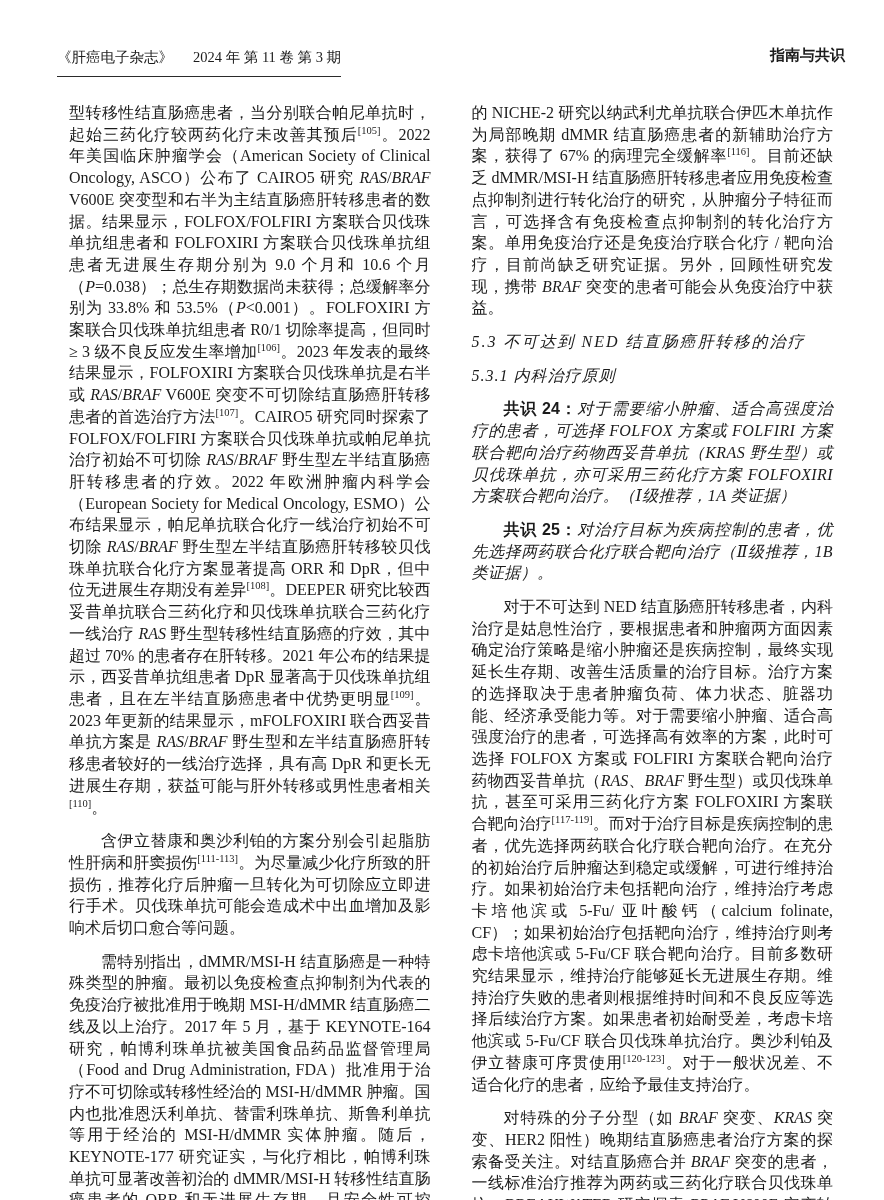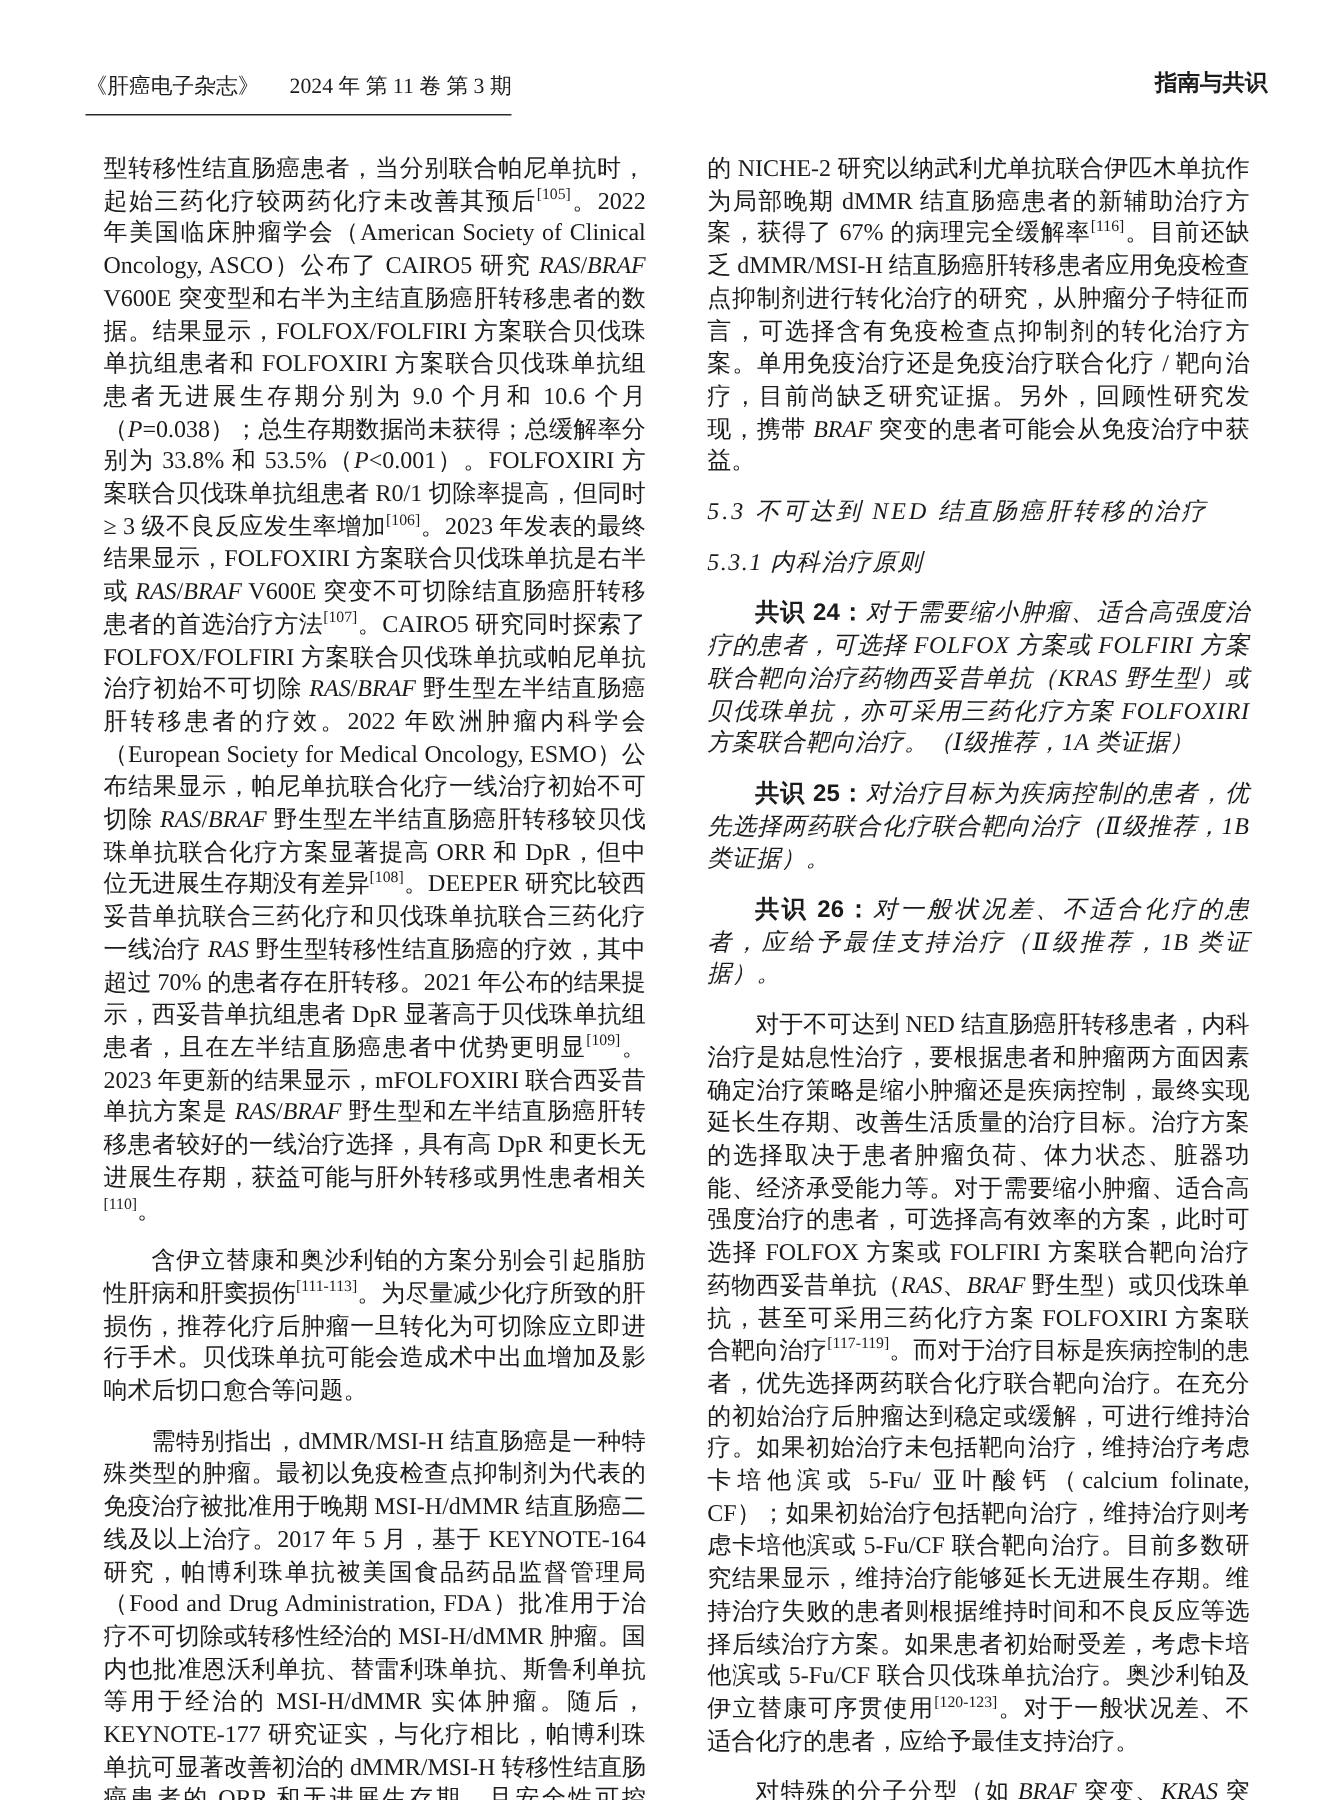--- a/index.html
+++ b/index.html
@@ -85,18 +85,17 @@
         <p class="para">型转移性结直肠癌患者，当分别联合帕尼单抗时，起始三药化疗较两药化疗未改善其预后<sup>[105]</sup>。2022 年美国临床肿瘤学会（American Society of Clinical Oncology, ASCO）公布了 CAIRO5 研究 <i>RAS</i>/<i>BRAF</i> V600E 突变型和右半为主结直肠癌肝转移患者的数据。结果显示，FOLFOX/FOLFIRI 方案联合贝伐珠单抗组患者和 FOLFOXIRI 方案联合贝伐珠单抗组患者无进展生存期分别为 9.0 个月和 10.6 个月（<i>P</i>=0.038）；总生存期数据尚未获得；总缓解率分别为 33.8% 和 53.5%（<i>P</i>&lt;0.001）。FOLFOXIRI 方案联合贝伐珠单抗组患者 R0/1 切除率提高，但同时≥ 3 级不良反应发生率增加<sup>[106]</sup>。2023 年发表的最终结果显示，FOLFOXIRI 方案联合贝伐珠单抗是右半或 <i>RAS</i>/<i>BRAF</i> V600E 突变不可切除结直肠癌肝转移患者的首选治疗方法<sup>[107]</sup>。CAIRO5 研究同时探索了 FOLFOX/FOLFIRI 方案联合贝伐珠单抗或帕尼单抗治疗初始不可切除 <i>RAS</i>/<i>BRAF</i> 野生型左半结直肠癌肝转移患者的疗效。2022 年欧洲肿瘤内科学会（European Society for Medical Oncology, ESMO）公布结果显示，帕尼单抗联合化疗一线治疗初始不可切除 <i>RAS</i>/<i>BRAF</i> 野生型左半结直肠癌肝转移较贝伐珠单抗联合化疗方案显著提高 ORR 和 DpR，但中位无进展生存期没有差异<sup>[108]</sup>。DEEPER 研究比较西妥昔单抗联合三药化疗和贝伐珠单抗联合三药化疗一线治疗 <i>RAS</i> 野生型转移性结直肠癌的疗效，其中超过 70% 的患者存在肝转移。2021 年公布的结果提示，西妥昔单抗组患者 DpR 显著高于贝伐珠单抗组患者，且在左半结直肠癌患者中优势更明显<sup>[109]</sup>。2023 年更新的结果显示，mFOLFOXIRI 联合西妥昔单抗方案是 <i>RAS</i>/<i>BRAF</i> 野生型和左半结直肠癌肝转移患者较好的一线治疗选择，具有高 DpR 和更长无进展生存期，获益可能与肝外转移或男性患者相关<sup>[110]</sup>。</p>
         <p class="para indent">含伊立替康和奥沙利铂的方案分别会引起脂肪性肝病和肝窦损伤<sup>[111-113]</sup>。为尽量减少化疗所致的肝损伤，推荐化疗后肿瘤一旦转化为可切除应立即进行手术。贝伐珠单抗可能会造成术中出血增加及影响术后切口愈合等问题。</p>
         <p class="para indent">需特别指出，dMMR/MSI-H 结直肠癌是一种特殊类型的肿瘤。最初以免疫检查点抑制剂为代表的免疫治疗被批准用于晚期 MSI-H/dMMR 结直肠癌二线及以上治疗。2017 年 5 月，基于 KEYNOTE-164 研究，帕博利珠单抗被美国食品药品监督管理局（Food and Drug Administration, FDA）批准用于治疗不可切除或转移性经治的 MSI-H/dMMR 肿瘤。国内也批准恩沃利单抗、替雷利珠单抗、斯鲁利单抗等用于经治的 MSI-H/dMMR 实体肿瘤。随后，KEYNOTE-177 研究证实，与化疗相比，帕博利珠单抗可显著改善初治的 dMMR/MSI-H 转移性结直肠癌患者的 ORR 和无进展生存期，且安全性可控<sup>[114]</sup>。2020 年，美国 FDA 批准帕博利珠单抗单药用于一线治疗不可切除的或转移性 dMMR/MSI-H 结直肠癌患者。NICHE 研究探索了纳武利尤单抗联合伊匹木单抗在Ⅰ～Ⅲ期结直肠癌作为新辅助治疗的疗效<sup>[115]</sup>。结果显示，dMMR 肿瘤患者 100% 获得病理缓解，60% 达病理完全缓解；错配修复蛋白完整（mismatch repair proficient, pMMR）患者中 4 例（27%）表现出病理反应，安全性可接受。2022 年 ESMO 公布</p>
       </section>
     <section class="col" id="col-right">
         <p class="para">的 NICHE-2 研究以纳武利尤单抗联合伊匹木单抗作为局部晚期 dMMR 结直肠癌患者的新辅助治疗方案，获得了 67% 的病理完全缓解率<sup>[116]</sup>。目前还缺乏 dMMR/MSI-H 结直肠癌肝转移患者应用免疫检查点抑制剂进行转化治疗的研究，从肿瘤分子特征而言，可选择含有免疫检查点抑制剂的转化治疗方案。单用免疫治疗还是免疫治疗联合化疗 / 靶向治疗，目前尚缺乏研究证据。另外，回顾性研究发现，携带 <i>BRAF</i> 突变的患者可能会从免疫治疗中获益。</p>
         <h2 class="kai h2">5.3 不可达到 NED 结直肠癌肝转移的治疗</h2>
         <h3 class="kai h3">5.3.1 内科治疗原则</h3>
         <p class="para consensus"><b class="consensus-label">共识 24：</b><span>对于需要缩小肿瘤、适合高强度治疗的患者，可选择 FOLFOX 方案或 FOLFIRI 方案联合靶向治疗药物西妥昔单抗（<i>KRAS</i> 野生型）或贝伐珠单抗，亦可采用三药化疗方案 FOLFOXIRI 方案联合靶向治疗。（Ⅰ级推荐，1A 类证据）</span></p>
         <p class="para consensus"><b class="consensus-label">共识 25：</b><span>对治疗目标为疾病控制的患者，优先选择两药联合化疗联合靶向治疗（Ⅱ级推荐，1B 类证据）。</span></p>
-        <p class="para consensus"><b class="consensus-label">共识 26：</b><span>对一般状况差、不适合化疗的患者，应给予最佳支持治疗（Ⅱ级推荐，1B 类证据）。</span></p>
         <p class="para indent mt">对于不可达到 NED 结直肠癌肝转移患者，内科治疗是姑息性治疗，要根据患者和肿瘤两方面因素确定治疗策略是缩小肿瘤还是疾病控制，最终实现延长生存期、改善生活质量的治疗目标。治疗方案的选择取决于患者肿瘤负荷、体力状态、脏器功能、经济承受能力等。对于需要缩小肿瘤、适合高强度治疗的患者，可选择高有效率的方案，此时可选择 FOLFOX 方案或 FOLFIRI 方案联合靶向治疗药物西妥昔单抗（<i>RAS</i>、<i>BRAF</i> 野生型）或贝伐珠单抗，甚至可采用三药化疗方案 FOLFOXIRI 方案联合靶向治疗<sup>[117-119]</sup>。而对于治疗目标是疾病控制的患者，优先选择两药联合化疗联合靶向治疗。在充分的初始治疗后肿瘤达到稳定或缓解，可进行维持治疗。如果初始治疗未包括靶向治疗，维持治疗考虑卡培他滨或 5-Fu/ 亚叶酸钙（calcium folinate, CF）；如果初始治疗包括靶向治疗，维持治疗则考虑卡培他滨或 5-Fu/CF 联合靶向治疗。目前多数研究结果显示，维持治疗能够延长无进展生存期。维持治疗失败的患者则根据维持时间和不良反应等选择后续治疗方案。如果患者初始耐受差，考虑卡培他滨或 5-Fu/CF 联合贝伐珠单抗治疗。奥沙利铂及伊立替康可序贯使用<sup>[120-123]</sup>。对于一般状况差、不适合化疗的患者，应给予最佳支持治疗。</p>
         <p class="para indent">对特殊的分子分型（如 <i>BRAF</i> 突变、<i>KRAS</i> 突变、HER2 阳性）晚期结直肠癌患者治疗方案的探索备受关注。对结直肠癌合并 <i>BRAF</i> 突变的患者，一线标准治疗推荐为两药或三药化疗联合贝伐珠单抗。BREAKWATER 研究探索 <i>BRAF</i> V600E 突变转移性结直肠癌患者接受康奈非尼和西妥昔单抗联合 mFOLFOX6</p>
       </section>
   </main>
 </div>
 
 </body></html>

